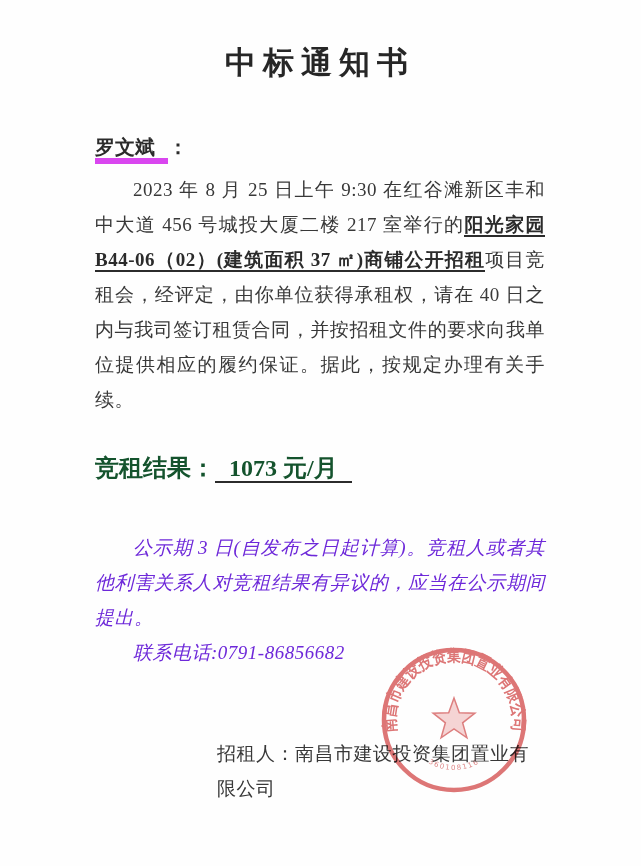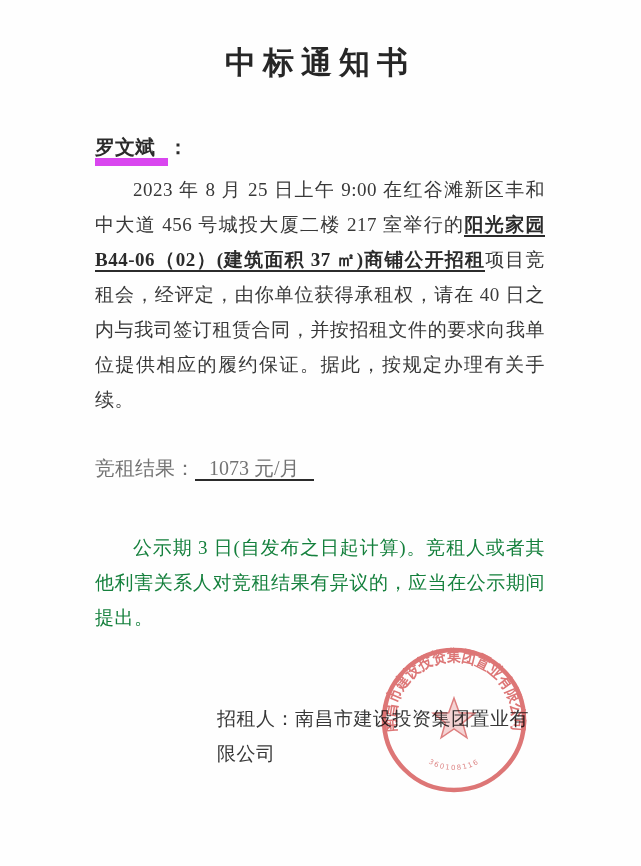--- a/index.html
+++ b/index.html
@@ -30,59 +30,60 @@
     color: #262626;
   }
   .recipient {
     margin-top: 52px;
     font-size: 20px;
     line-height: 26px;
     font-weight: bold;
     color: #2b2b2b;
   }
   .recipient .u-name {
-    border-bottom: 8px solid #d946ef;
+    border-bottom: 6px solid #d946ef;
     padding-right: 13px;
   }
   .body-para {
     margin: 12px 0 0 0;
     font-size: 19px;
     line-height: 35px;
     text-align: justify;
     text-indent: 2em;
     letter-spacing: 0.5px;
     color: #383838;
   }
   .hl {
     font-weight: bold;
     color: #2b2b2b;
     border-bottom: 2px solid #2b2b2b;
   }
   .result-line {
     margin-top: 34px;
-    font-size: 20px;
+    font-size: 24px;
     line-height: 35px;
-    font-weight: normal;
-    color: #737373;
+    font-weight: bold;
+    color: #14532d;
   }
   .u-value {
     border-bottom: 2px solid #2b2b2b;
     padding: 0 14px;
   }
   .notice-block {
     margin-top: 44px;
   }
   .notice-block p {
     margin: 0;
     font-size: 19px;
     line-height: 35px;
     text-align: justify;
     text-indent: 2em;
     letter-spacing: 0.5px;
-    color: #15803d;
+    color: #6d28d9;
+    font-style: italic;
   }
   .sign-block {
     margin-top: 66px;
     font-size: 19px;
     letter-spacing: 0.5px;
     color: #383838;
   }
   .sign-line {
     margin: 0;
     padding-left: 122px;
@@ -108,26 +109,27 @@
 </head>
 <body>
 
 <div class="page">
   <div class="content">
 
     <h1 class="doc-title">中标通知书</h1>
 
     <div class="recipient"><span class="u-name">罗文斌</span><span>：</span></div>
 
-    <p class="body-para"><span>2023 年 8 月 25 日上午 9:00 在红谷滩新区丰和中大道 456 号城投大厦二楼 217 室举行的</span><span class="hl">阳光家园 B44-06（02）(建筑面积 37 ㎡)商铺公开招租</span><span>项目竞租会，经评定，由你单位获得承租权，请在 40 日之内与我司签订租赁合同，并按招租文件的要求向我单位提供相应的履约保证。据此，按规定办理有关手续。</span></p>
+    <p class="body-para"><span>2023 年 8 月 25 日上午 9:30 在红谷滩新区丰和中大道 456 号城投大厦二楼 217 室举行的</span><span class="hl">阳光家园 B44-06（02）(建筑面积 37 ㎡)商铺公开招租</span><span>项目竞租会，经评定，由你单位获得承租权，请在 40 日之内与我司签订租赁合同，并按招租文件的要求向我单位提供相应的履约保证。据此，按规定办理有关手续。</span></p>
 
     <div class="result-line"><span>竞租结果：</span><span class="u-value">1073 元/月</span></div>
 
     <div class="notice-block">
       <p>公示期 3 日(自发布之日起计算)。竞租人或者其他利害关系人对竞租结果有异议的，应当在公示期间提出。</p>
+      <p>联系电话:0791-86856682</p>
     </div>
 
     <div class="sign-block">
       <p class="sign-line"><span>招租人：</span><span>南昌市建设投资集团置业有限公司</span></p>
 
     </div>
 
   </div>
 
   <svg class="seal" viewBox="0 0 150 150" xmlns="http://www.w3.org/2000/svg">

